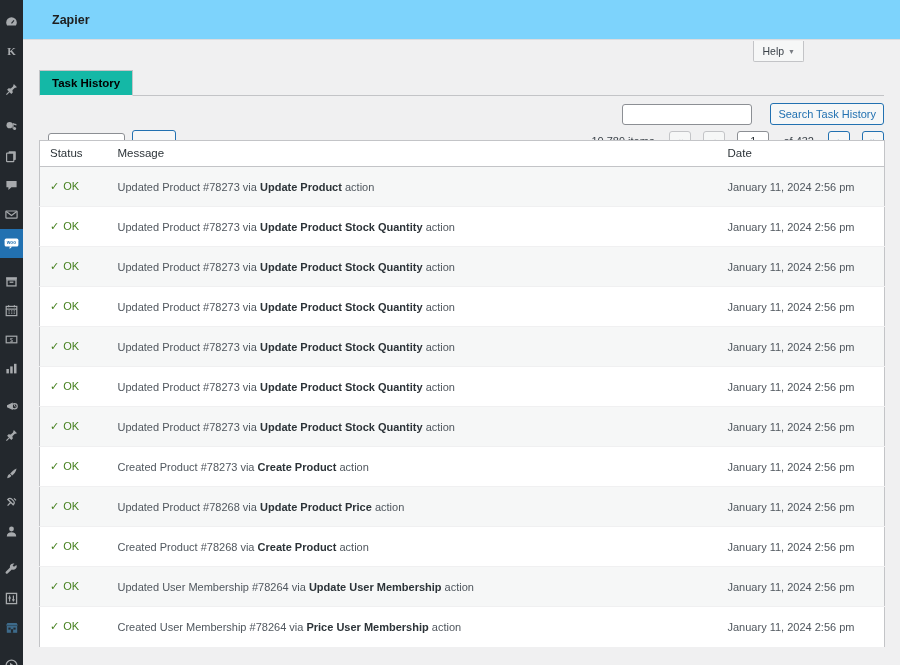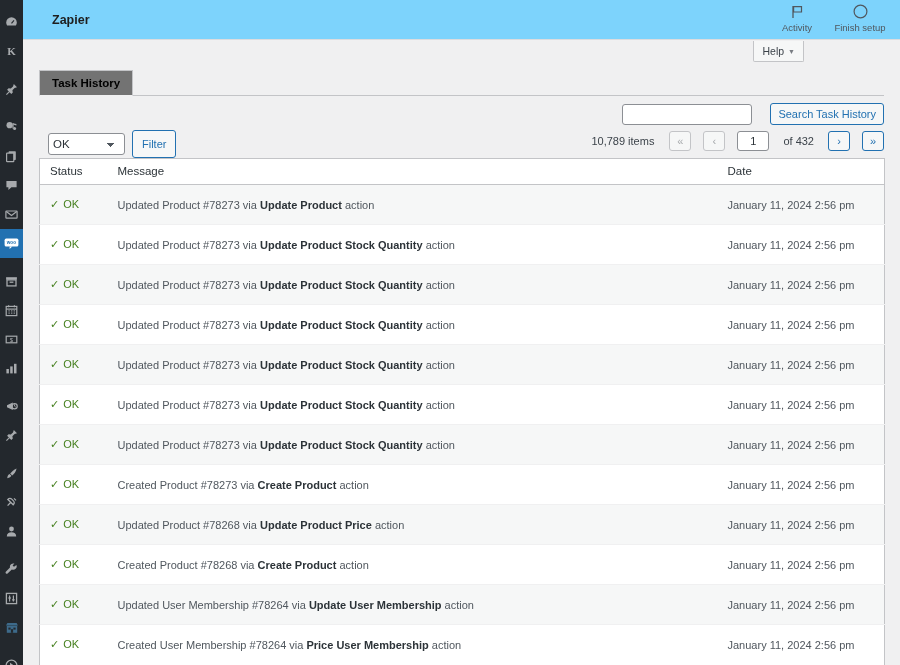--- a/index.html
+++ b/index.html
@@ -97,21 +97,21 @@
     height: 26px; line-height: 25px;
     padding: 0 12px;
     background: #dcdcde;
     border: 1px solid #c3c4c7;
     border-bottom: none;
     font-size: 11.5px; font-weight: bold; color: #50575e;
     cursor: pointer;
     position: relative; top: 0;
   }
   .nav-tab.active {
-    background: #737373;
+    background: #14b8a6;
     color: #000;
     border-bottom: 1px solid #f0f0f1;
   }
 
   
   #search-row {
     position: absolute; right: 16px; top: 103px;
     display: flex; align-items: center; gap: 18px;
   }
   #search-input {
@@ -180,21 +180,21 @@
     width: 32px; height: 20px;
     border: 1px solid #8c8f94; border-radius: 3px;
     background: #fff; text-align: center;
     font-size: 11px; color: #2c3338;
     font-family: "Liberation Sans", sans-serif;
   }
   #of-total { margin: 0 2px; }
 
   
   #list-table {
-    position: absolute; left: 39px; top: 158px;
+    position: absolute; left: 39px; top: 140px;
     width: 845px;
     border-collapse: collapse;
     background: #701a75;
     border: 1px solid #c3c4c7;
     border-bottom: none;
     table-layout: fixed;
   }
   #list-table th {
     text-align: left;
     font-size: 11.5px; font-weight: normal; color: #2c3338;
@@ -404,39 +404,20 @@
           <svg width="13" height="13" viewBox="0 0 13 13">
             <circle cx="6.5" cy="6.5" r="5.4" fill="none" stroke="currentColor" stroke-width="1.3"></circle>
             <path d="M5 3.8 L9 6.5 L5 9.2z" fill="currentColor"></path>
           </svg>
         </span>
       </div>
     </div>
 
   <div id="wc-header">
     <div id="wc-title">Zapier</div>
-    <div id="header-actions">
-      <a class="header-action" href="#">
-        <span class="ha-icon">
-          <svg width="13" height="14" viewBox="0 0 13 14">
-            <path d="M2 1 L2 13" stroke="#50575e" stroke-width="1.3" fill="none"></path>
-            <path d="M2.6 1.6 L10.5 1.6 L10.5 7 L2.6 7 Z" stroke="#50575e" stroke-width="1.2" fill="none"></path>
-          </svg>
-        </span>
-        <span class="ha-label">Activity</span>
-      </a>
-      <a class="header-action setup" href="#">
-        <span class="ha-icon">
-          <svg width="15" height="15" viewBox="0 0 15 15">
-            <circle cx="7.5" cy="7.5" r="6.4" stroke="#50575e" stroke-width="1.2" fill="none"></circle>
-          </svg>
-        </span>
-        <span class="ha-label">Finish setup</span>
-      </a>
-    </div>
   </div>
 
   <div id="help-row">
     <div id="help-button">
       <span>Help</span>
       <span class="caret">▼</span>
     </div>
   </div>
 
   <div id="tab-wrap">

